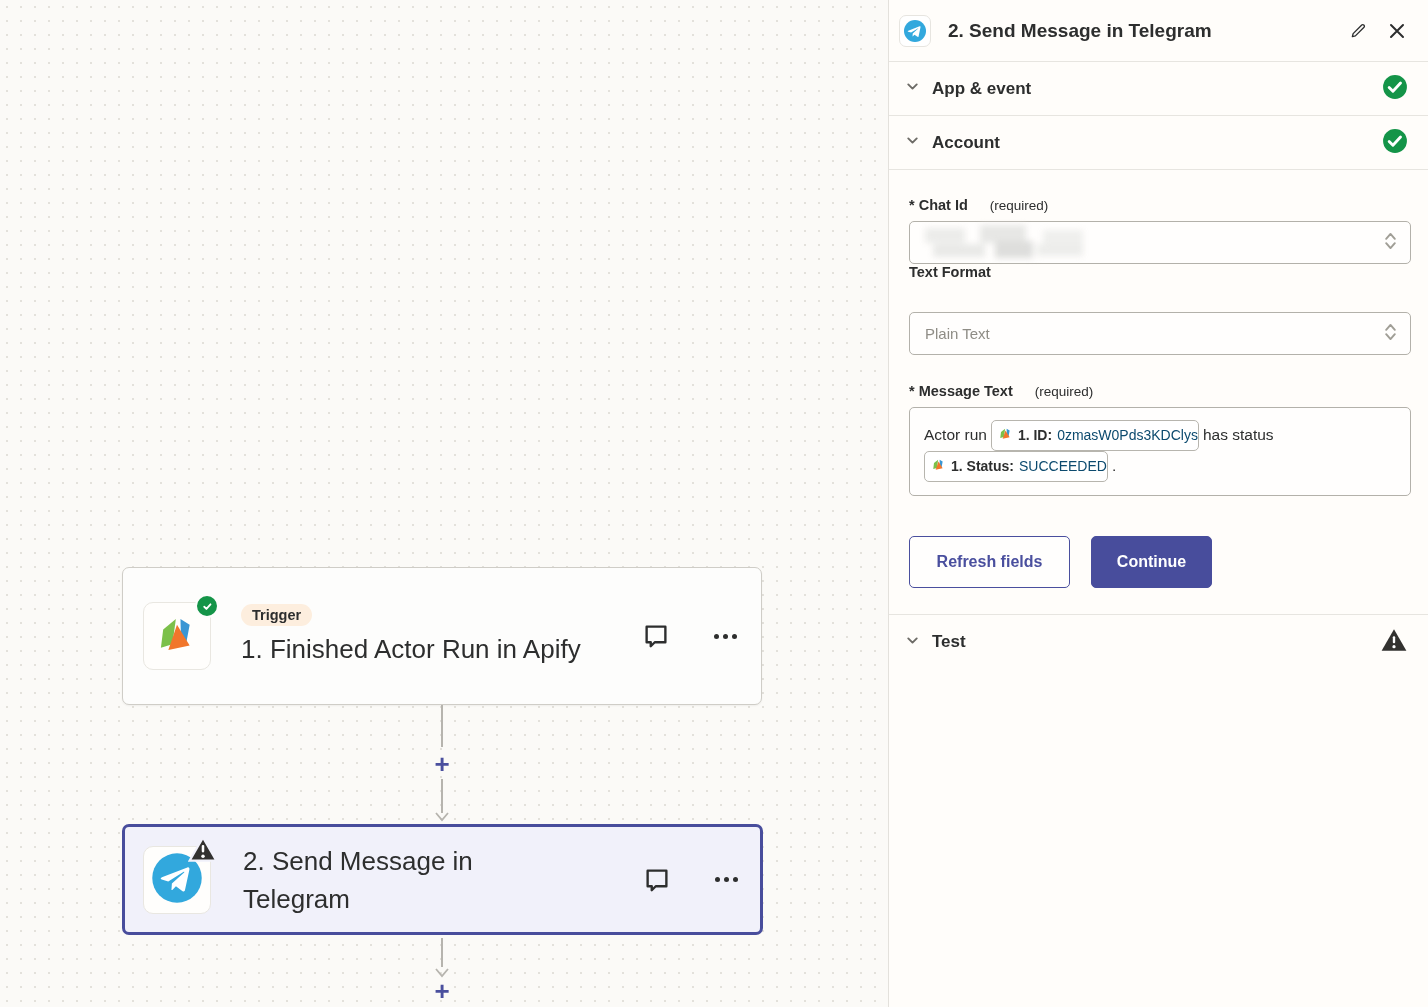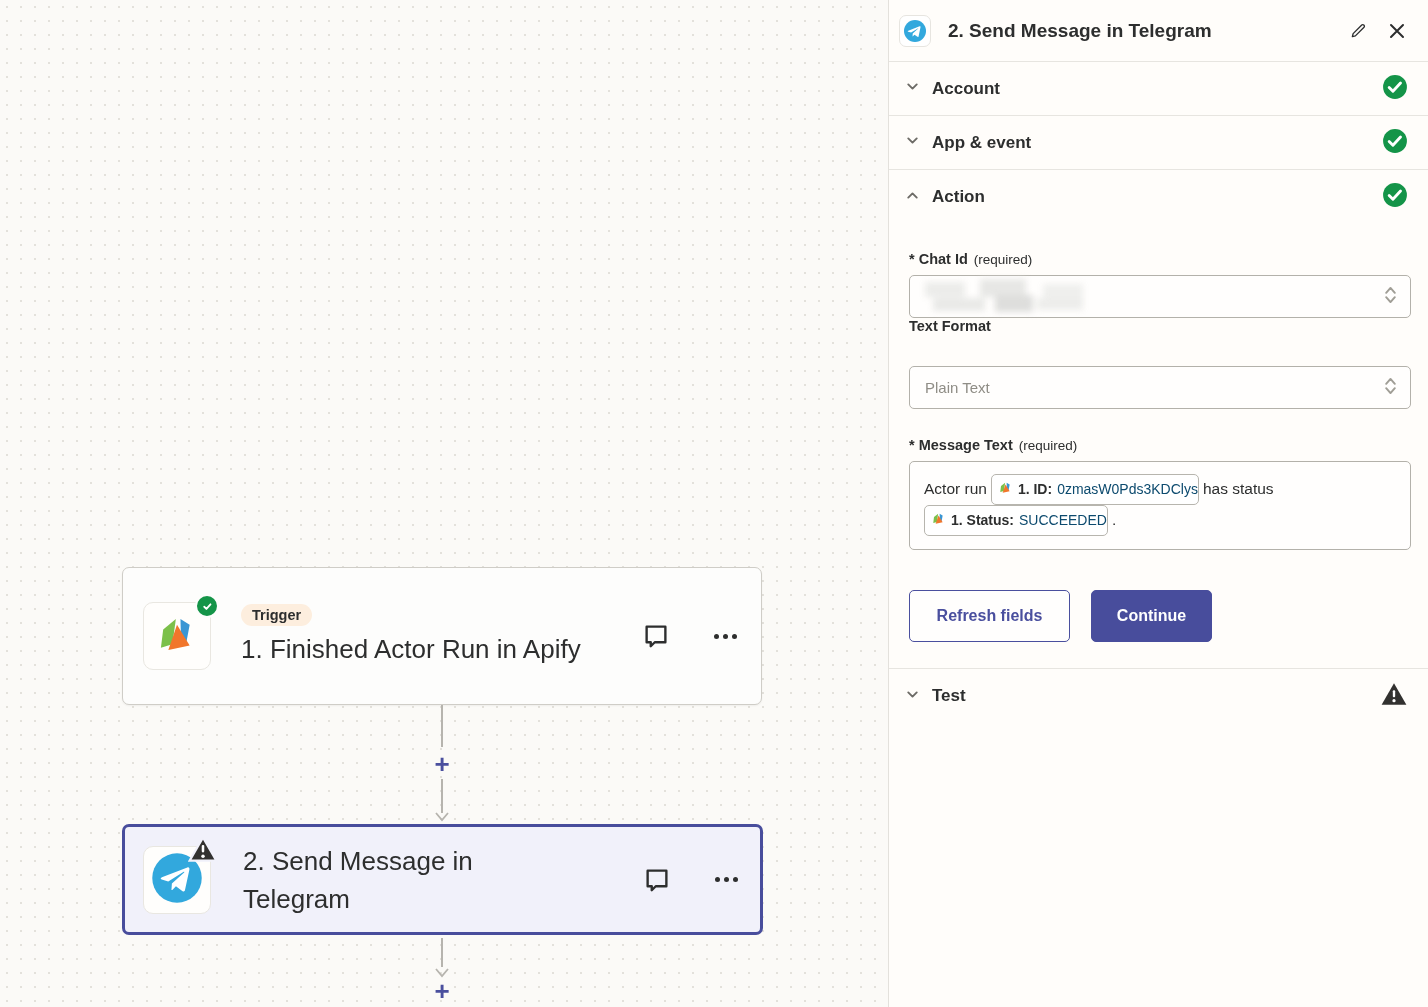--- a/index.html
+++ b/index.html
@@ -64,21 +64,21 @@
 
   .section-row { height:54px; display:flex; align-items:center;
     padding:0 20px 0 15px; border-bottom:1px solid #e7e5e0; }
   .section-row.expanded { border-bottom:none; }
   .section-label { margin-left:11px; font-size:17px; font-weight:bold; }
   .section-spacer { flex:1; }
 
   .form { padding:27px 17px 0 20px; }
   .field-label { font-size:14.5px; margin-bottom:8px; }
   .field-label b { font-weight:bold; }
-  .req-note { font-size:13.5px; margin-left:6px; }
+  .req-note { font-size:13.5px; margin-left:22px; }
 
   .select-box { position:relative; height:43px; background:#fffefd;
     border:1px solid #b3b1aa; border-radius:5px; display:flex; align-items:center;
     padding:0 36px 0 15px; cursor:pointer; }
   .stepper { position:absolute; right:13px; top:50%; transform:translateY(-50%); }
   .redacted { position:relative; width:170px; height:36px; filter:blur(3px);
     overflow:hidden; }
   .redacted i { position:absolute; background:#e4e4e2; }
   .redacted i:nth-child(1){ left:0; top:3px; width:40px; height:15px; background:#ececea;}
   .redacted i:nth-child(2){ left:55px; top:0; width:46px; height:18px; background:#e7e7e5;}
@@ -226,61 +226,46 @@
       </svg>
     </span>
   </div>
 
   <div class="section-row">
     <span>
       <svg width="17" height="17" viewBox="0 0 20 20" fill="none" stroke="#6d6b66" stroke-width="2.2" stroke-linecap="round" stroke-linejoin="round">
           <path d="M5 7.5l5 5 5-5"></path>
         </svg>
     </span>
-    <span class="section-label">Account</span>
+    <span class="section-label">App &amp; event</span>
     <span class="section-spacer"></span>
     <span>
       <svg width="26" height="26" viewBox="0 0 24 24">
           <circle cx="12" cy="12" r="11" fill="#149448"></circle>
           <path d="M6.6 12.4l3.5 3.5 7-7.6" stroke="#fff" stroke-width="2.6" fill="none" stroke-linecap="round" stroke-linejoin="round"></path>
         </svg>
     </span>
   </div>
 
   <div class="section-row">
     <span>
       <svg width="17" height="17" viewBox="0 0 20 20" fill="none" stroke="#6d6b66" stroke-width="2.2" stroke-linecap="round" stroke-linejoin="round">
           <path d="M5 7.5l5 5 5-5"></path>
         </svg>
     </span>
-    <span class="section-label">App &amp; event</span>
+    <span class="section-label">Account</span>
     <span class="section-spacer"></span>
     <span>
       <svg width="26" height="26" viewBox="0 0 24 24">
           <circle cx="12" cy="12" r="11" fill="#149448"></circle>
           <path d="M6.6 12.4l3.5 3.5 7-7.6" stroke="#fff" stroke-width="2.6" fill="none" stroke-linecap="round" stroke-linejoin="round"></path>
         </svg>
     </span>
   </div>
 
-  <div class="section-row expanded">
-    <span>
-      <svg width="17" height="17" viewBox="0 0 20 20" fill="none" stroke="#6d6b66" stroke-width="2.2" stroke-linecap="round" stroke-linejoin="round">
-          <path d="M5 12.5l5-5 5 5"></path>
-        </svg>
-    </span>
-    <span class="section-label">Action</span>
-    <span class="section-spacer"></span>
-    <span>
-      <svg width="26" height="26" viewBox="0 0 24 24">
-          <circle cx="12" cy="12" r="11" fill="#149448"></circle>
-          <path d="M6.6 12.4l3.5 3.5 7-7.6" stroke="#fff" stroke-width="2.6" fill="none" stroke-linecap="round" stroke-linejoin="round"></path>
-        </svg>
-    </span>
-  </div>
 
   <div class="form">
 
     <div class="field-label">
       <b><span>*</span> <span>Chat Id</span></b><span class="req-note">(required)</span>
     </div>
     <div class="select-box">
       <span class="redacted">
           <i></i>
           <i></i>

